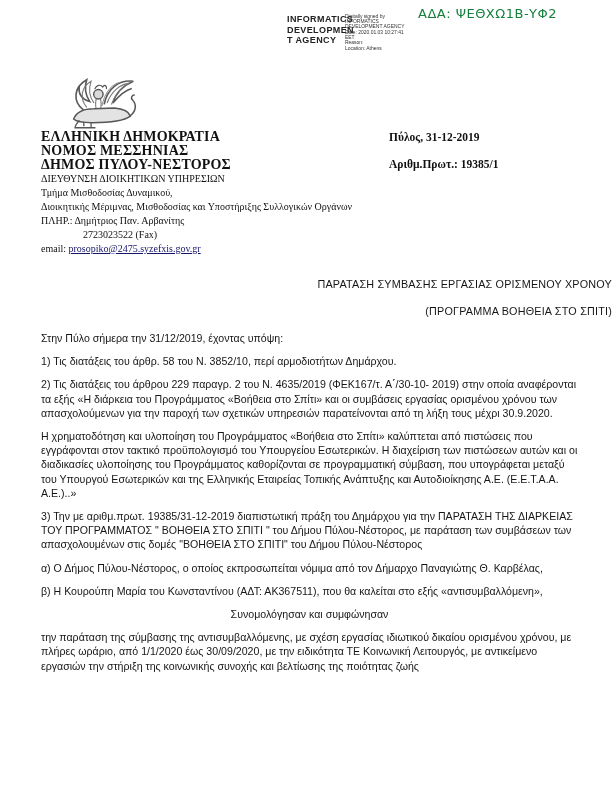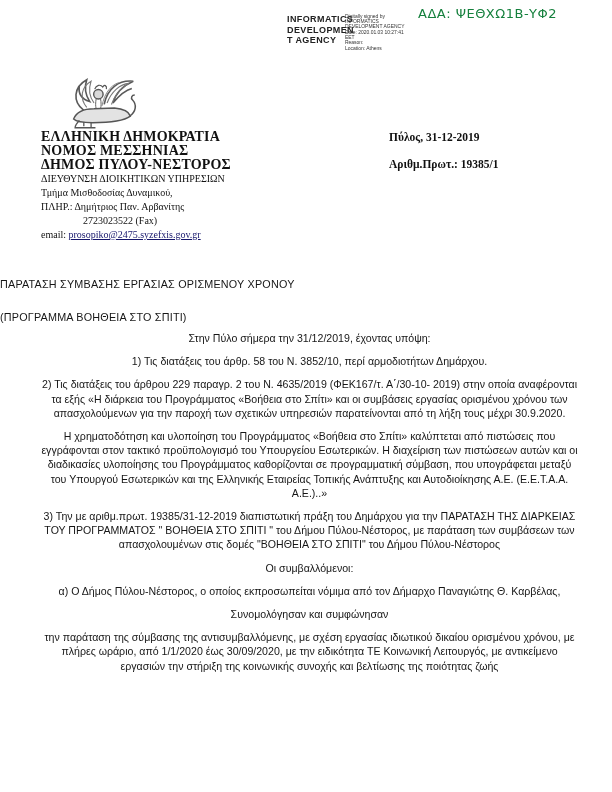--- a/index.html
+++ b/index.html
@@ -54,33 +54,33 @@
   .header-right {
     position:absolute; top:131px; left:389px;
     font-family:"Liberation Serif", serif;
     font-size:11.5px; font-weight:bold; color:#111;
   }
   .header-right .proto { margin-top:15px; }
 
   
   .doc-title {
     position:absolute; top:278px; left:0; width:612px;
-    text-align:left;
+    text-align:right;
     font-size:10.8px; line-height:13px; color:#161616;
     letter-spacing:0.2px;
   }
-  .doc-title .t2 { margin-top:20px; }
+  .doc-title .t2 { margin-top:14px; }
 
   
   .body {
     position:absolute; top:331px; left:41px; width:537px;
     font-size:10.6px; line-height:14.2px; color:#161616;
     text-align:left;
   }
-  .body p { margin:0 0 9px 0;text-align:center; }
+  .body p { margin:0 0 9px 0; }
   .body p.center { text-align:center; }
 
   .logo path, .logo circle { vector-effect:non-scaling-stroke; }
 </style>
 </head>
 <body>
 
 <div class="page">
 
   <div class="ada">ΑΔΑ: ΨΕΘΧΩ1Β-ΥΦ2</div>
@@ -120,20 +120,21 @@
 
     <path d="M93,58 C102,52 103,42 97,36 C94,33 96,29 100,29" fill="none" stroke="#555" stroke-width="1.5"></path>
   </svg>
 
   <div class="header-left">
     <div class="org">ΕΛΛΗΝΙΚΗ ΔΗΜΟΚΡΑΤΙΑ</div>
     <div class="org">ΝΟΜΟΣ ΜΕΣΣΗΝΙΑΣ</div>
     <div class="org">ΔΗΜΟΣ ΠΥΛΟΥ-ΝΕΣΤΟΡΟΣ</div>
     <div class="plain">ΔΙΕΥΘΥΝΣΗ ΔΙΟΙΚΗΤΙΚΩΝ ΥΠΗΡΕΣΙΩΝ</div>
     <div class="plain">Τμήμα Μισθοδοσίας Δυναμικού,</div>
+    <div class="plain">Διοικητικής Μέριμνας, Μισθοδοσίας και Υποστήριξης Συλλογικών Οργάνων</div>
     <div class="plain">ΠΛΗΡ.: Δημήτριος  Παν. Αρβανίτης</div>
     <div class="plain fax-line">2723023522 (Fax)</div>
     <div class="plain email-line">
       <span>email: </span><span class="email-link">prosopiko@2475.syzefxis.gov.gr</span>
     </div>
   </div>
 
   <div class="header-right">
     <div>Πύλος, 31-12-2019</div>
     <div class="proto">Αριθμ.Πρωτ.: 19385/1</div>
@@ -143,19 +144,19 @@
     <div class="t1">ΠΑΡΑΤΑΣΗ ΣΥΜΒΑΣΗΣ ΕΡΓΑΣΙΑΣ ΟΡΙΣΜΕΝΟΥ ΧΡΟΝΟΥ</div>
     <div class="t2">(ΠΡΟΓΡΑΜΜΑ ΒΟΗΘΕΙΑ ΣΤΟ ΣΠΙΤΙ)</div>
   </div>
 
   <div class="body">
     <p>Στην Πύλο σήμερα την 31/12/2019, έχοντας υπόψη:</p>
     <p>1) Τις διατάξεις του άρθρ. 58 του Ν. 3852/10, περί αρμοδιοτήτων Δημάρχου.</p>
     <p>2) Τις διατάξεις του άρθρου 229 παραγρ. 2 του Ν. 4635/2019 (ΦΕΚ167/τ. Α΄/30-10- 2019) στην οποία αναφέρονται τα εξής «Η διάρκεια του Προγράμματος «Βοήθεια στο Σπίτι» και οι συμβάσεις εργασίας ορισμένου χρόνου των απασχολούμενων για την παροχή των σχετικών υπηρεσιών παρατείνονται από τη λήξη τους μέχρι 30.9.2020.</p>
     <p>Η χρηματοδότηση και υλοποίηση του Προγράμματος «Βοήθεια στο Σπίτι» καλύπτεται από πιστώσεις που εγγράφονται στον τακτικό προϋπολογισμό του Υπουργείου Εσωτερικών. Η διαχείριση των πιστώσεων αυτών και οι διαδικασίες υλοποίησης του Προγράμματος καθορίζονται σε προγραμματική σύμβαση, που υπογράφεται μεταξύ του Υπουργού Εσωτερικών και της Ελληνικής Εταιρείας Τοπικής Ανάπτυξης και Αυτοδιοίκησης Α.Ε. (Ε.Ε.Τ.Α.Α. Α.Ε.)..»</p>
     <p>3) Την με αριθμ.πρωτ. 19385/31-12-2019 διαπιστωτική πράξη του Δημάρχου για την ΠΑΡΑΤΑΣΗ ΤΗΣ ΔΙΑΡΚΕΙΑΣ ΤΟΥ ΠΡΟΓΡΑΜΜΑΤΟΣ " ΒΟΗΘΕΙΑ ΣΤΟ ΣΠΙΤΙ " του Δήμου Πύλου-Νέστορος, με παράταση των συμβάσεων των απασχολουμένων στις δομές "ΒΟΗΘΕΙΑ ΣΤΟ ΣΠΙΤΙ" του Δήμου Πύλου-Νέστορος</p>
-    <p class="center">Οι συμβαλλόμενοι:</p>
     <p>α) Ο Δήμος Πύλου-Νέστορος, ο οποίος εκπροσωπείται νόμιμα από τον Δήμαρχο Παναγιώτης Θ. Καρβέλας,</p>
+    <p>β) Η Κουρούπη Μαρία του Κωνσταντίνου (ΑΔΤ: ΑΚ367511), που θα καλείται στο εξής «αντισυμβαλλόμενη»,</p>
     <p class="center">Συνομολόγησαν και συμφώνησαν</p>
     <p>την παράταση της σύμβασης της αντισυμβαλλόμενης, με σχέση εργασίας ιδιωτικού δικαίου ορισμένου χρόνου, με πλήρες ωράριο, από 1/1/2020 έως 30/09/2020, με την ειδικότητα ΤΕ Κοινωνική Λειτουργός, με αντικείμενο εργασιών την στήριξη της κοινωνικής συνοχής και βελτίωσης της ποιότητας ζωής</p>
   </div>
 
 </div>
 
 </body></html>

